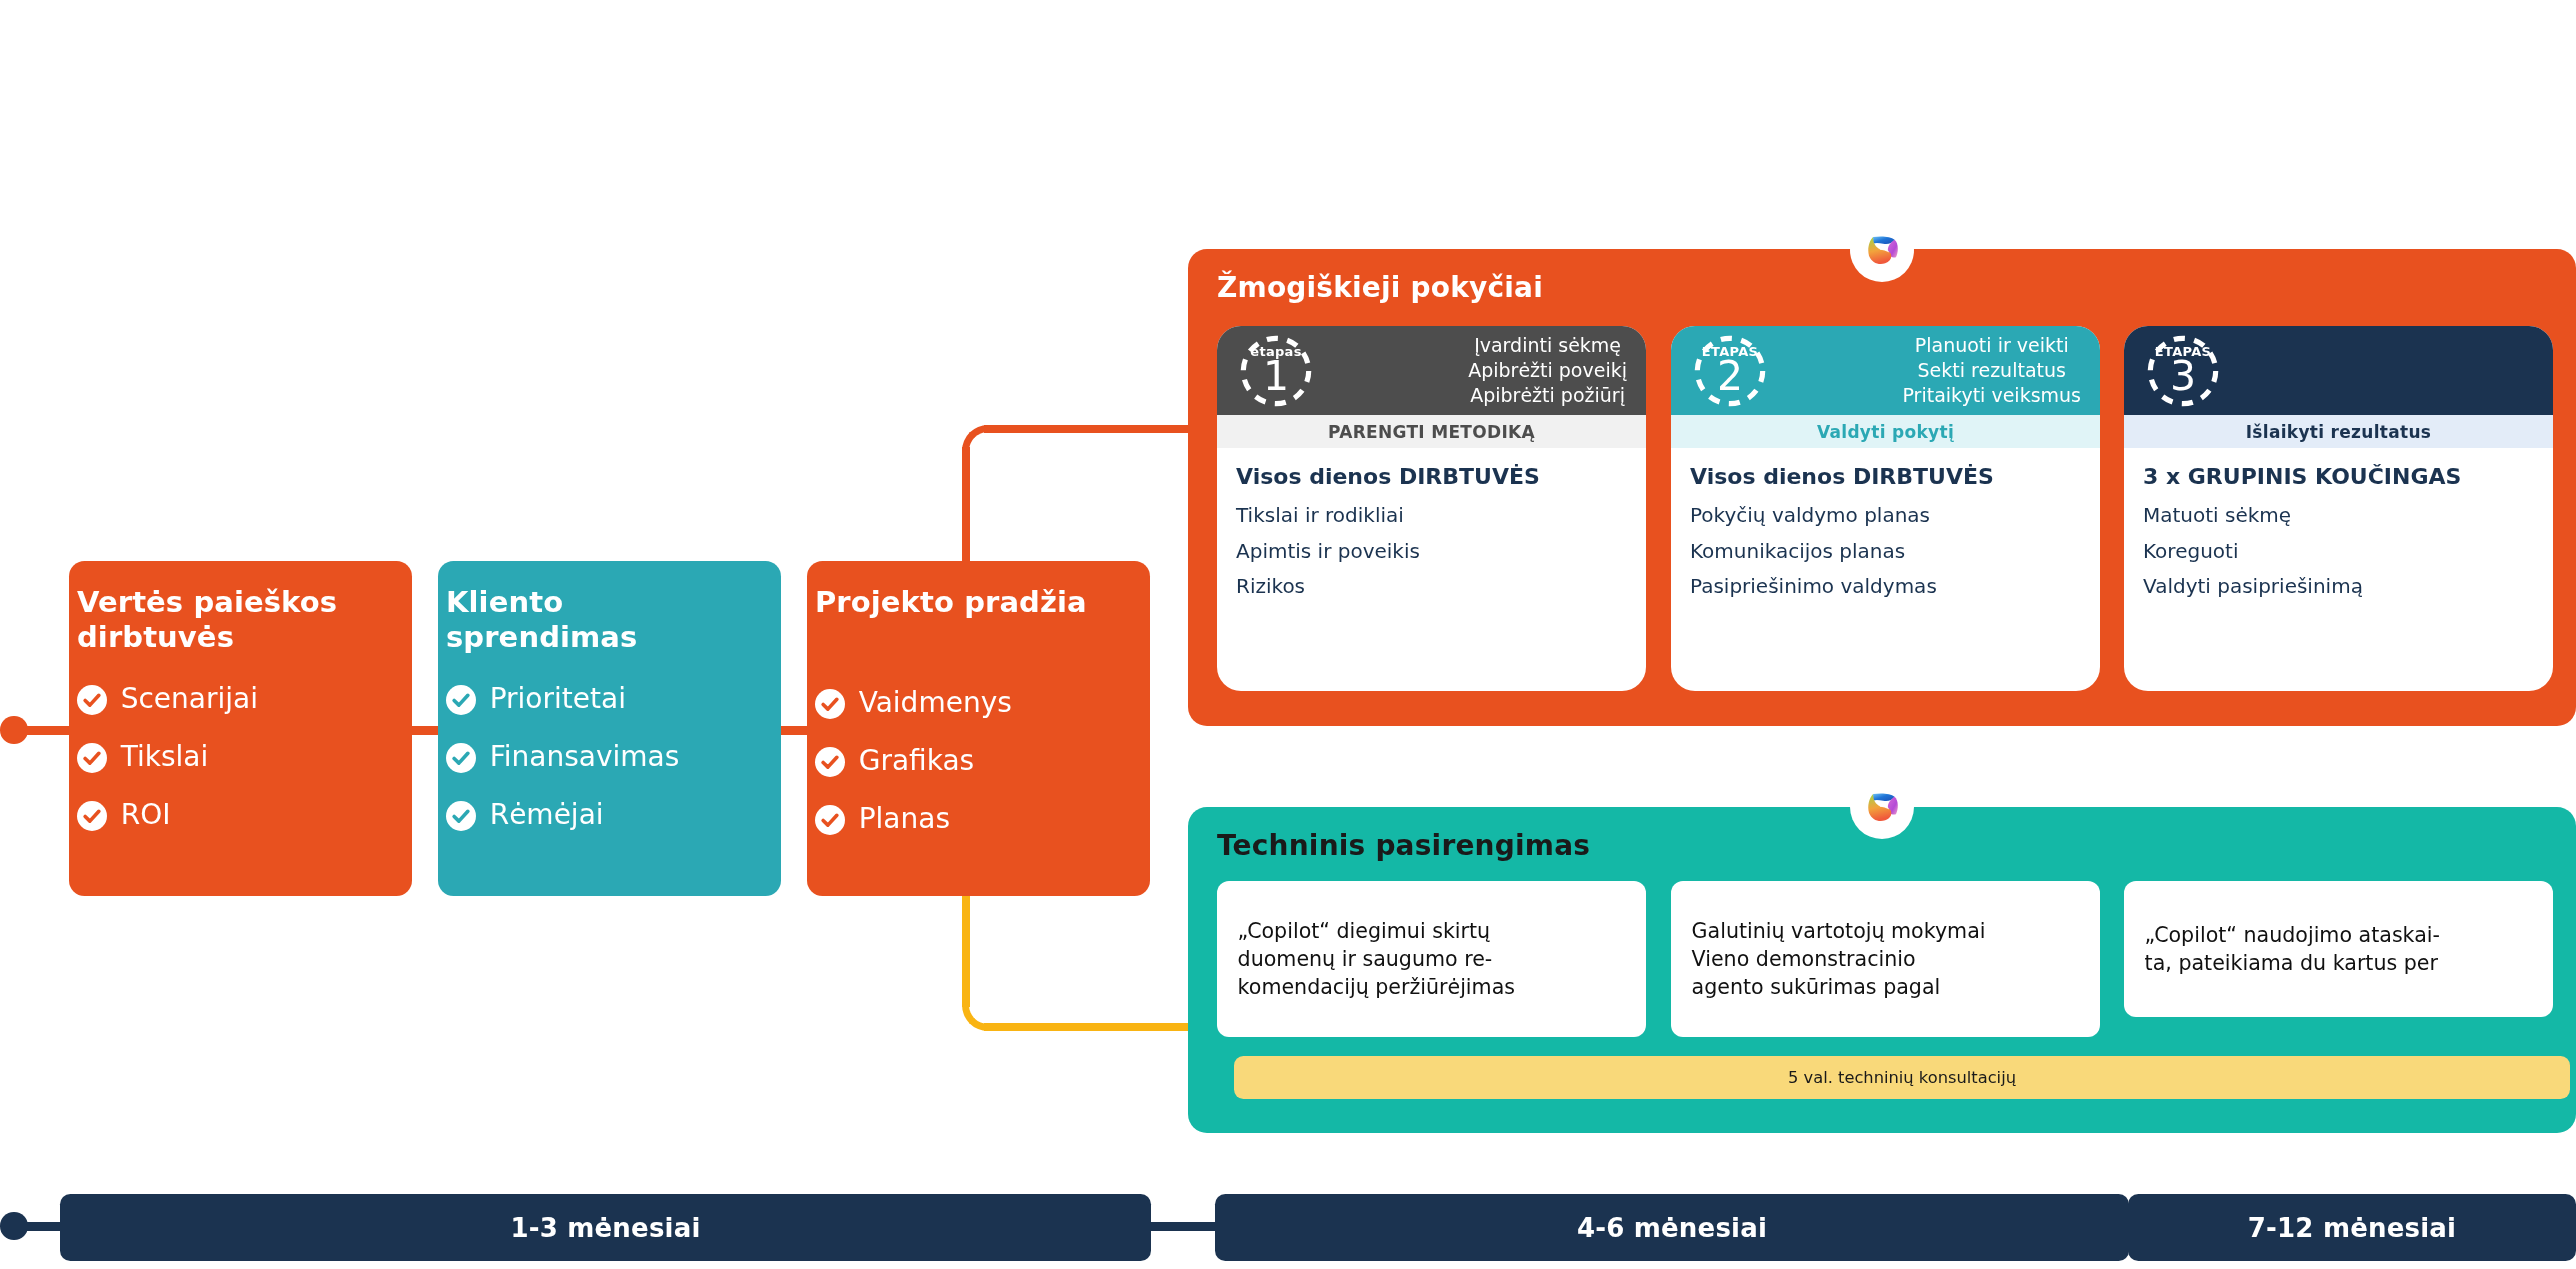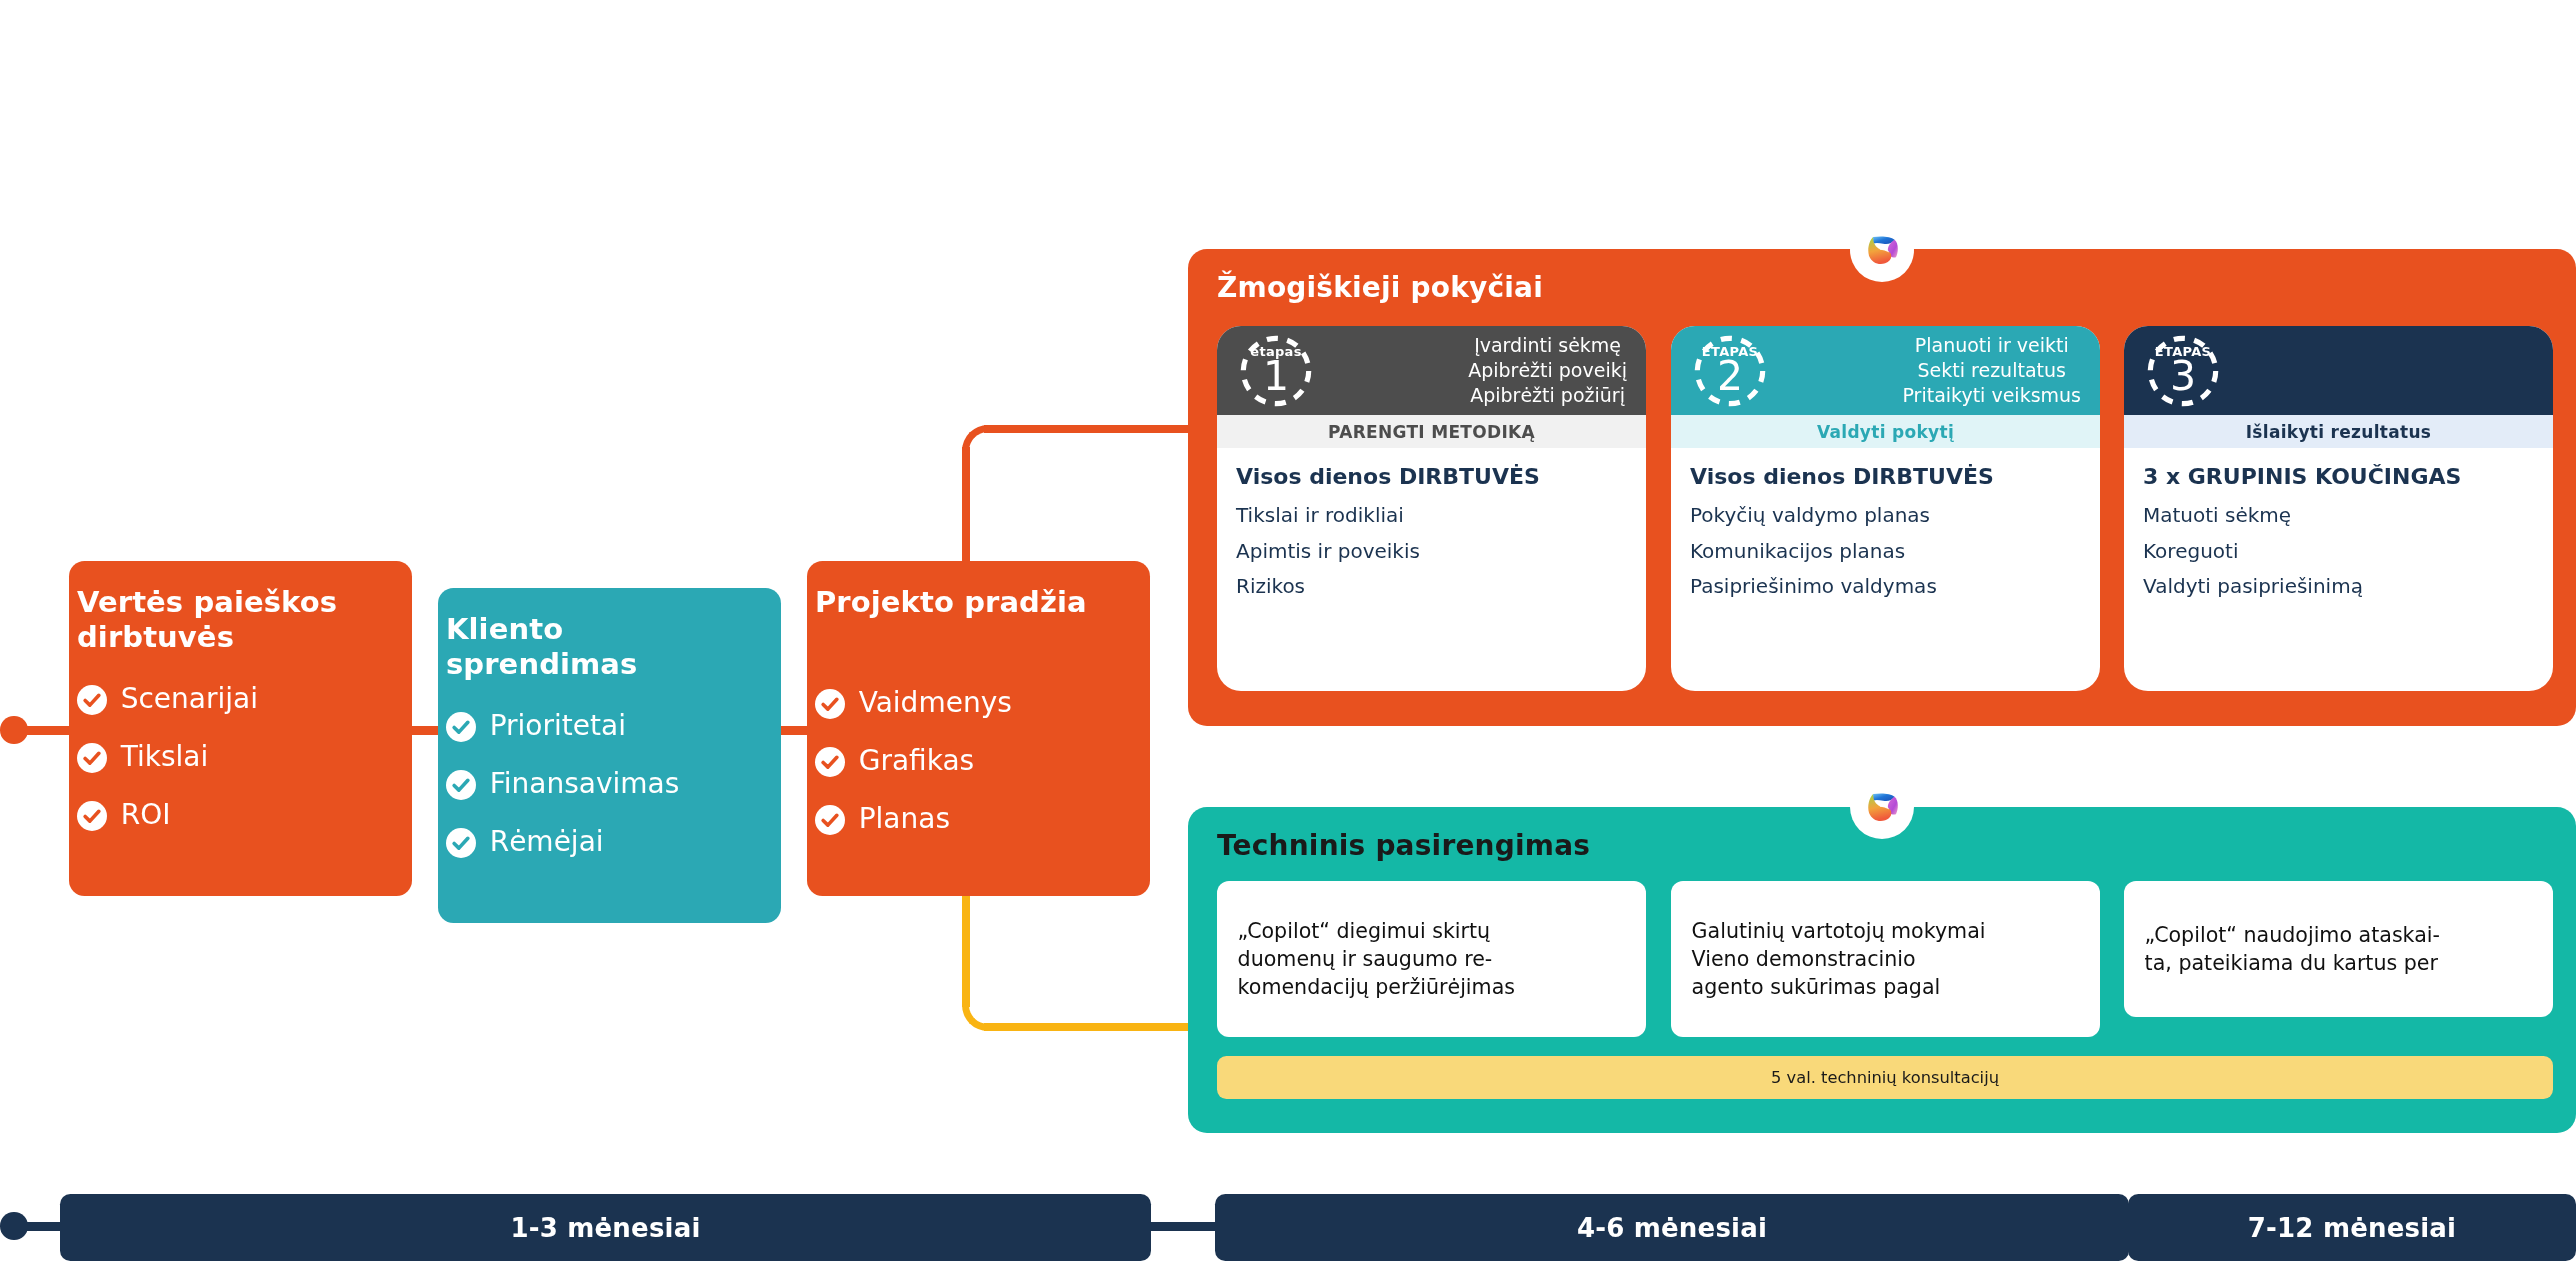--- a/index.html
+++ b/index.html
@@ -150,21 +150,21 @@
         <span class="tick">
           <svg width="30" height="30" viewBox="0 0 35 35">
               <path d="M9.5 18 L15 23.5 L25.5 12" fill="none" stroke="#e8511f" stroke-width="4.2" stroke-linecap="round" stroke-linejoin="round"></path>
             </svg>
         </span>
         <span>ROI</span>
       </div>
     </div>
   </div>
 
-  <div class="flowcard" style="left:438px;top:561px;width:343px;height:335px;background:#2ba8b4;margin-top:27px;">
+  <div class="flowcard" style="left:438px;top:561px;width:343px;height:335px;background:#2ba8b4;">
     <div class="fc-title">Kliento
 sprendimas</div>
     <div class="fc-list">
       <div class="fc-item">
         <span class="tick">
           <svg width="30" height="30" viewBox="0 0 35 35">
               <path d="M9.5 18 L15 23.5 L25.5 12" fill="none" stroke="#2ba8b4" stroke-width="4.2" stroke-linecap="round" stroke-linejoin="round"></path>
             </svg>
         </span>
         <span>Prioritetai</span>
@@ -326,21 +326,21 @@
 
     <div class="techcard" style="left:29px;top:74px;width:429px;height:156px;">„Copilot“ diegimui skirtų
 duomenų ir saugumo re-
 komendacijų peržiūrėjimas</div>
     <div class="techcard" style="left:483px;top:74px;width:429px;height:156px;">Galutinių vartotojų mokymai
 Vieno demonstracinio
 agento sukūrimas pagal</div>
     <div class="techcard" style="left:936px;top:74px;width:429px;height:136px;">„Copilot“ naudojimo ataskai-
 ta, pateikiama du kartus per</div>
 
-    <div class="consult" style="left:29px;top:249px;width:1336px;height:43px;">5 val. techninių konsultacijų</div>
+    <div class="consult" style="left:46px;top:249px;width:1336px;height:43px;">5 val. techninių konsultacijų</div>
   </div>
 
   <div class="cop" style="left:1850px;top:775px;">
     <svg width="43" height="43" viewBox="0 0 64 64">
       <path d="M18 12 C30 10 44 11 50 16 C46 22 40 23 33 22 C27 21 22 20 18 22 Z" fill="url(#cg1)"></path>
       <path d="M50 16 C56 21 56 34 52 42 C46 44 41 40 40 33 C39 26 44 20 50 16 Z" fill="url(#cg2)"></path>
       <path d="M18 12 C12 18 9 30 12 40 C16 50 26 54 36 51 C44 48 47 42 44 36 C40 30 31 32 26 29 C20 25 18 19 18 12 Z" fill="url(#cg3)"></path>
       <path d="M28 24 C34 25 40 29 42 35 C38 33 32 31 28 31 Z" fill="#ffffff" opacity="0.92"></path>
     </svg>
   </div>

